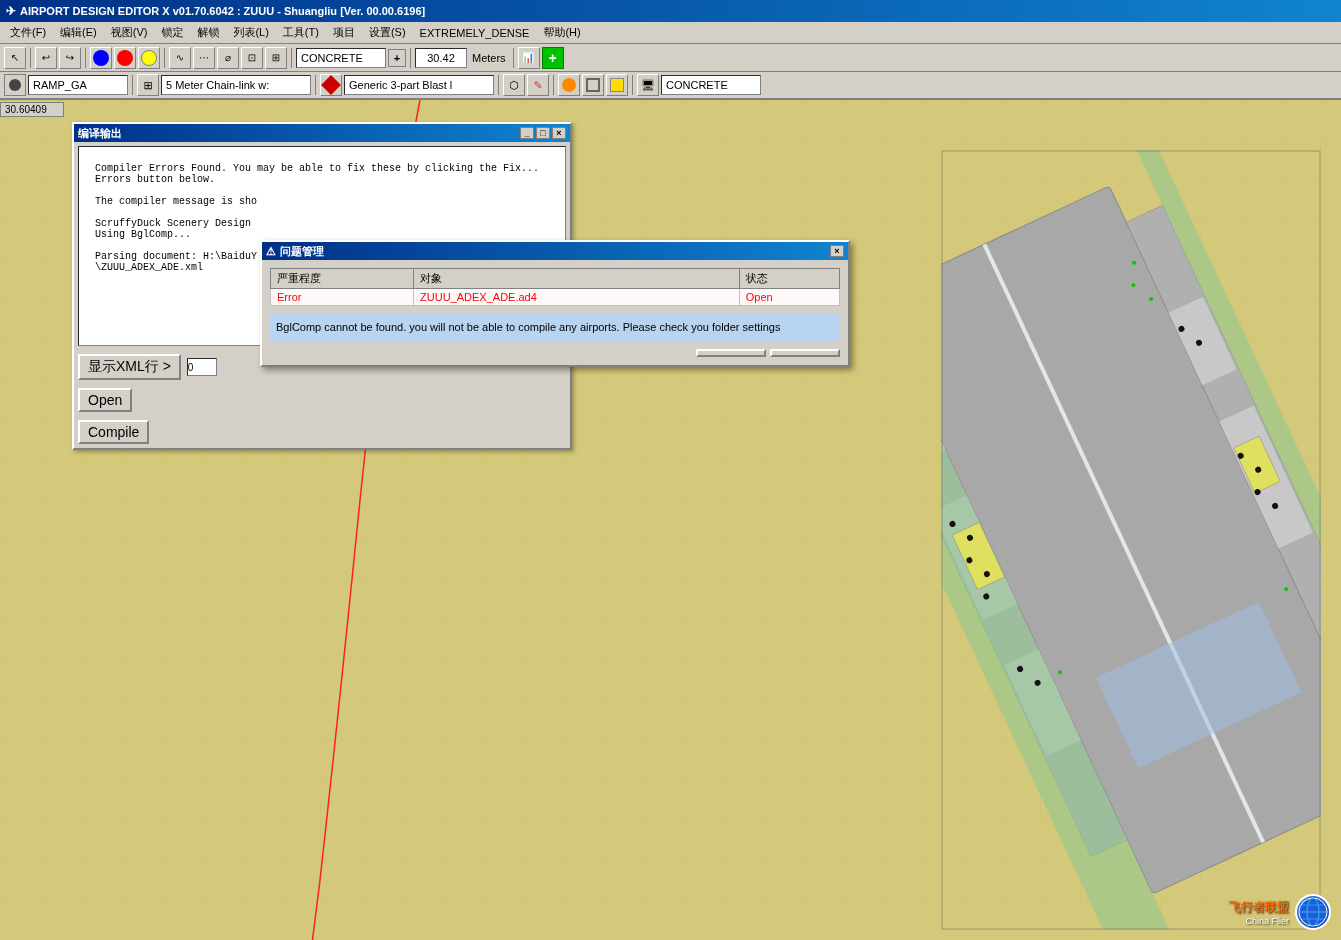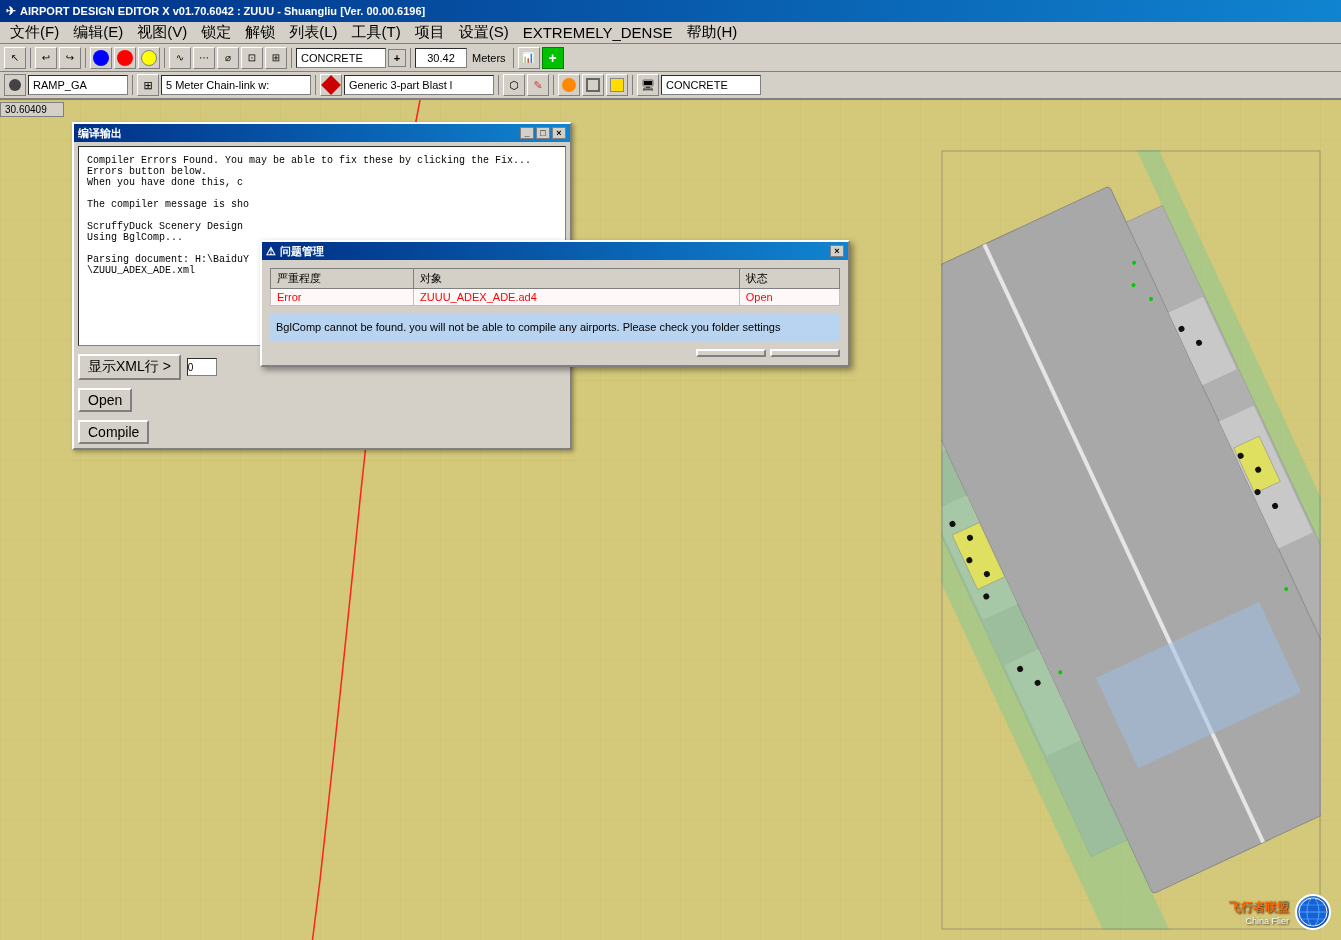--- a/index.html
+++ b/index.html
@@ -35,21 +35,21 @@
       height: 22px;
       display: flex;
       align-items: center;
       padding: 0 4px;
       border-bottom: 1px solid #808080;
       gap: 2px;
     }
     .menu-item {
       padding: 0 6px;
       cursor: pointer;
-      font-size: 15px;
+      font-size: 11px;
     }
 
     
     #toolbar1 {
       background: #d4d0c8;
       height: 28px;
       display: flex;
       align-items: center;
       padding: 0 4px;
       border-bottom: 1px solid #808080;
@@ -238,21 +238,21 @@
       background: #d4d0c8;
       border: 1px solid #808080;
       font-size: 9px;
       display: flex;
       align-items: center;
       justify-content: center;
       cursor: pointer;
       color: black;
     }
     .window-body {
-      padding: 8px;
+      padding: 16px;
       background: white;
       font-size: 10px;
       font-family: 'Courier New', monospace;
       height: 200px;
       overflow-y: auto;
       border: 1px inset #808080;
       margin: 4px;
     }
     .window-footer {
       padding: 4px;
@@ -580,21 +580,20 @@
       <span>编译输出</span>
       <div class="win-controls">
         <div class="win-btn">_</div>
         <div class="win-btn">□</div>
         <div class="win-btn">×</div>
       </div>
     </div>
     <div class="window-body">
       <div>Compiler Errors Found. You may be able to fix these by clicking the Fix...</div>
       <div>Errors button below.</div>
-      <div>When you have done this, c</div>
       <br>
       <div>The compiler message is sho</div>
       <br>
       <div>ScruffyDuck Scenery Design</div>
       <div>Using BglComp...</div>
       <br>
       <div>Parsing document: H:\BaiduY</div>
       <div>\ZUUU_ADEX_ADE.xml</div>
     </div>
     <div class="window-footer">

